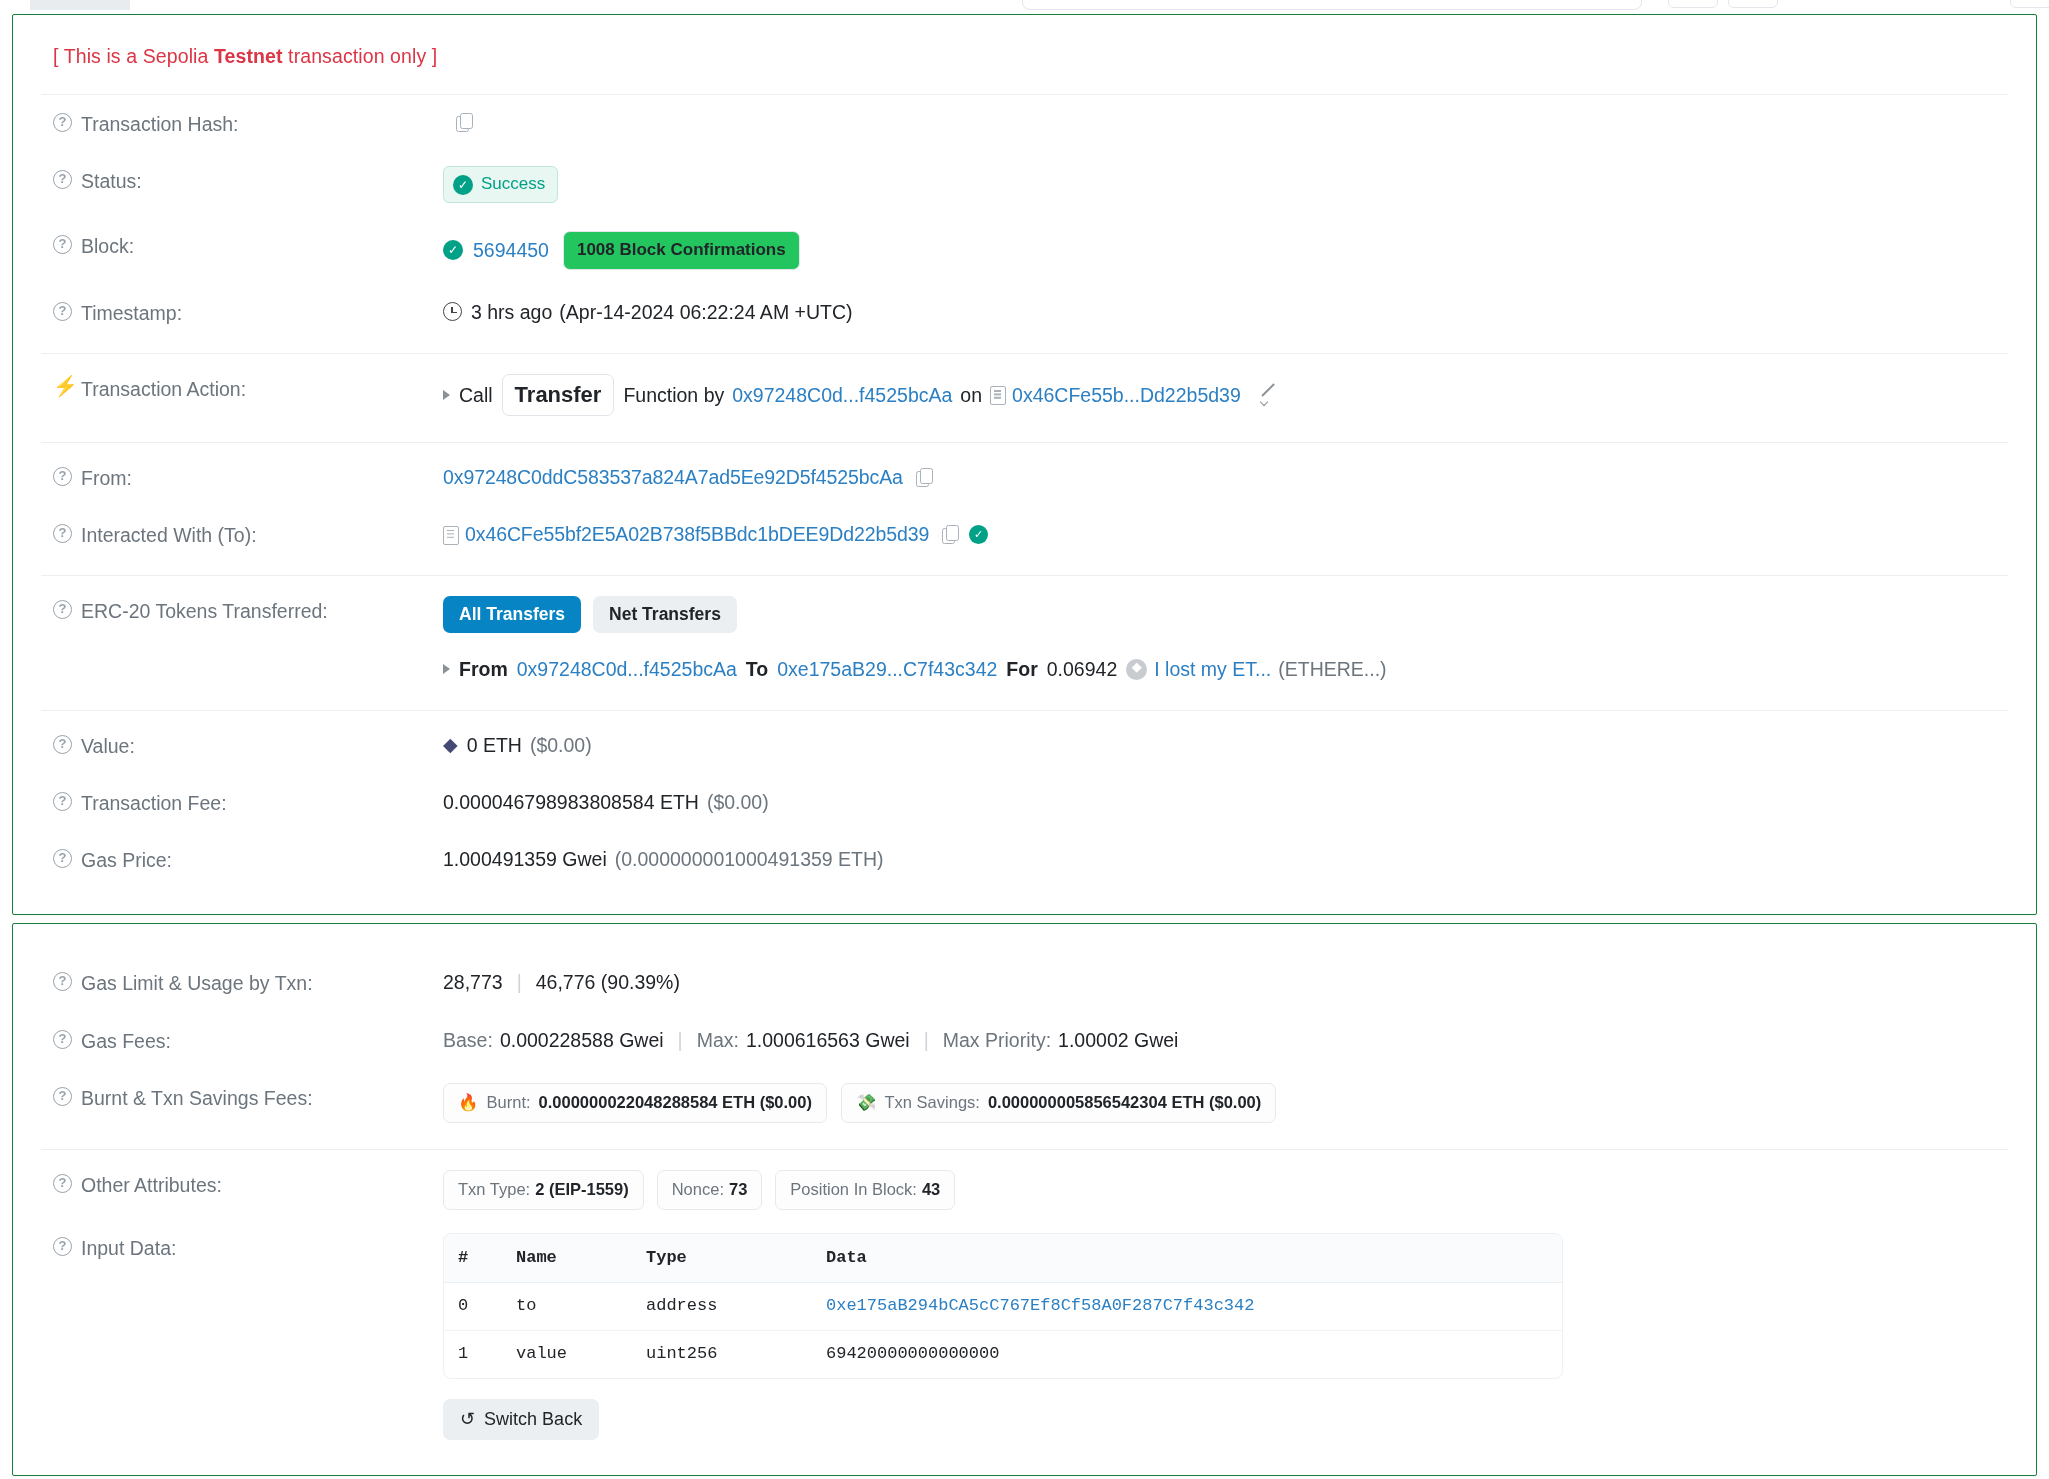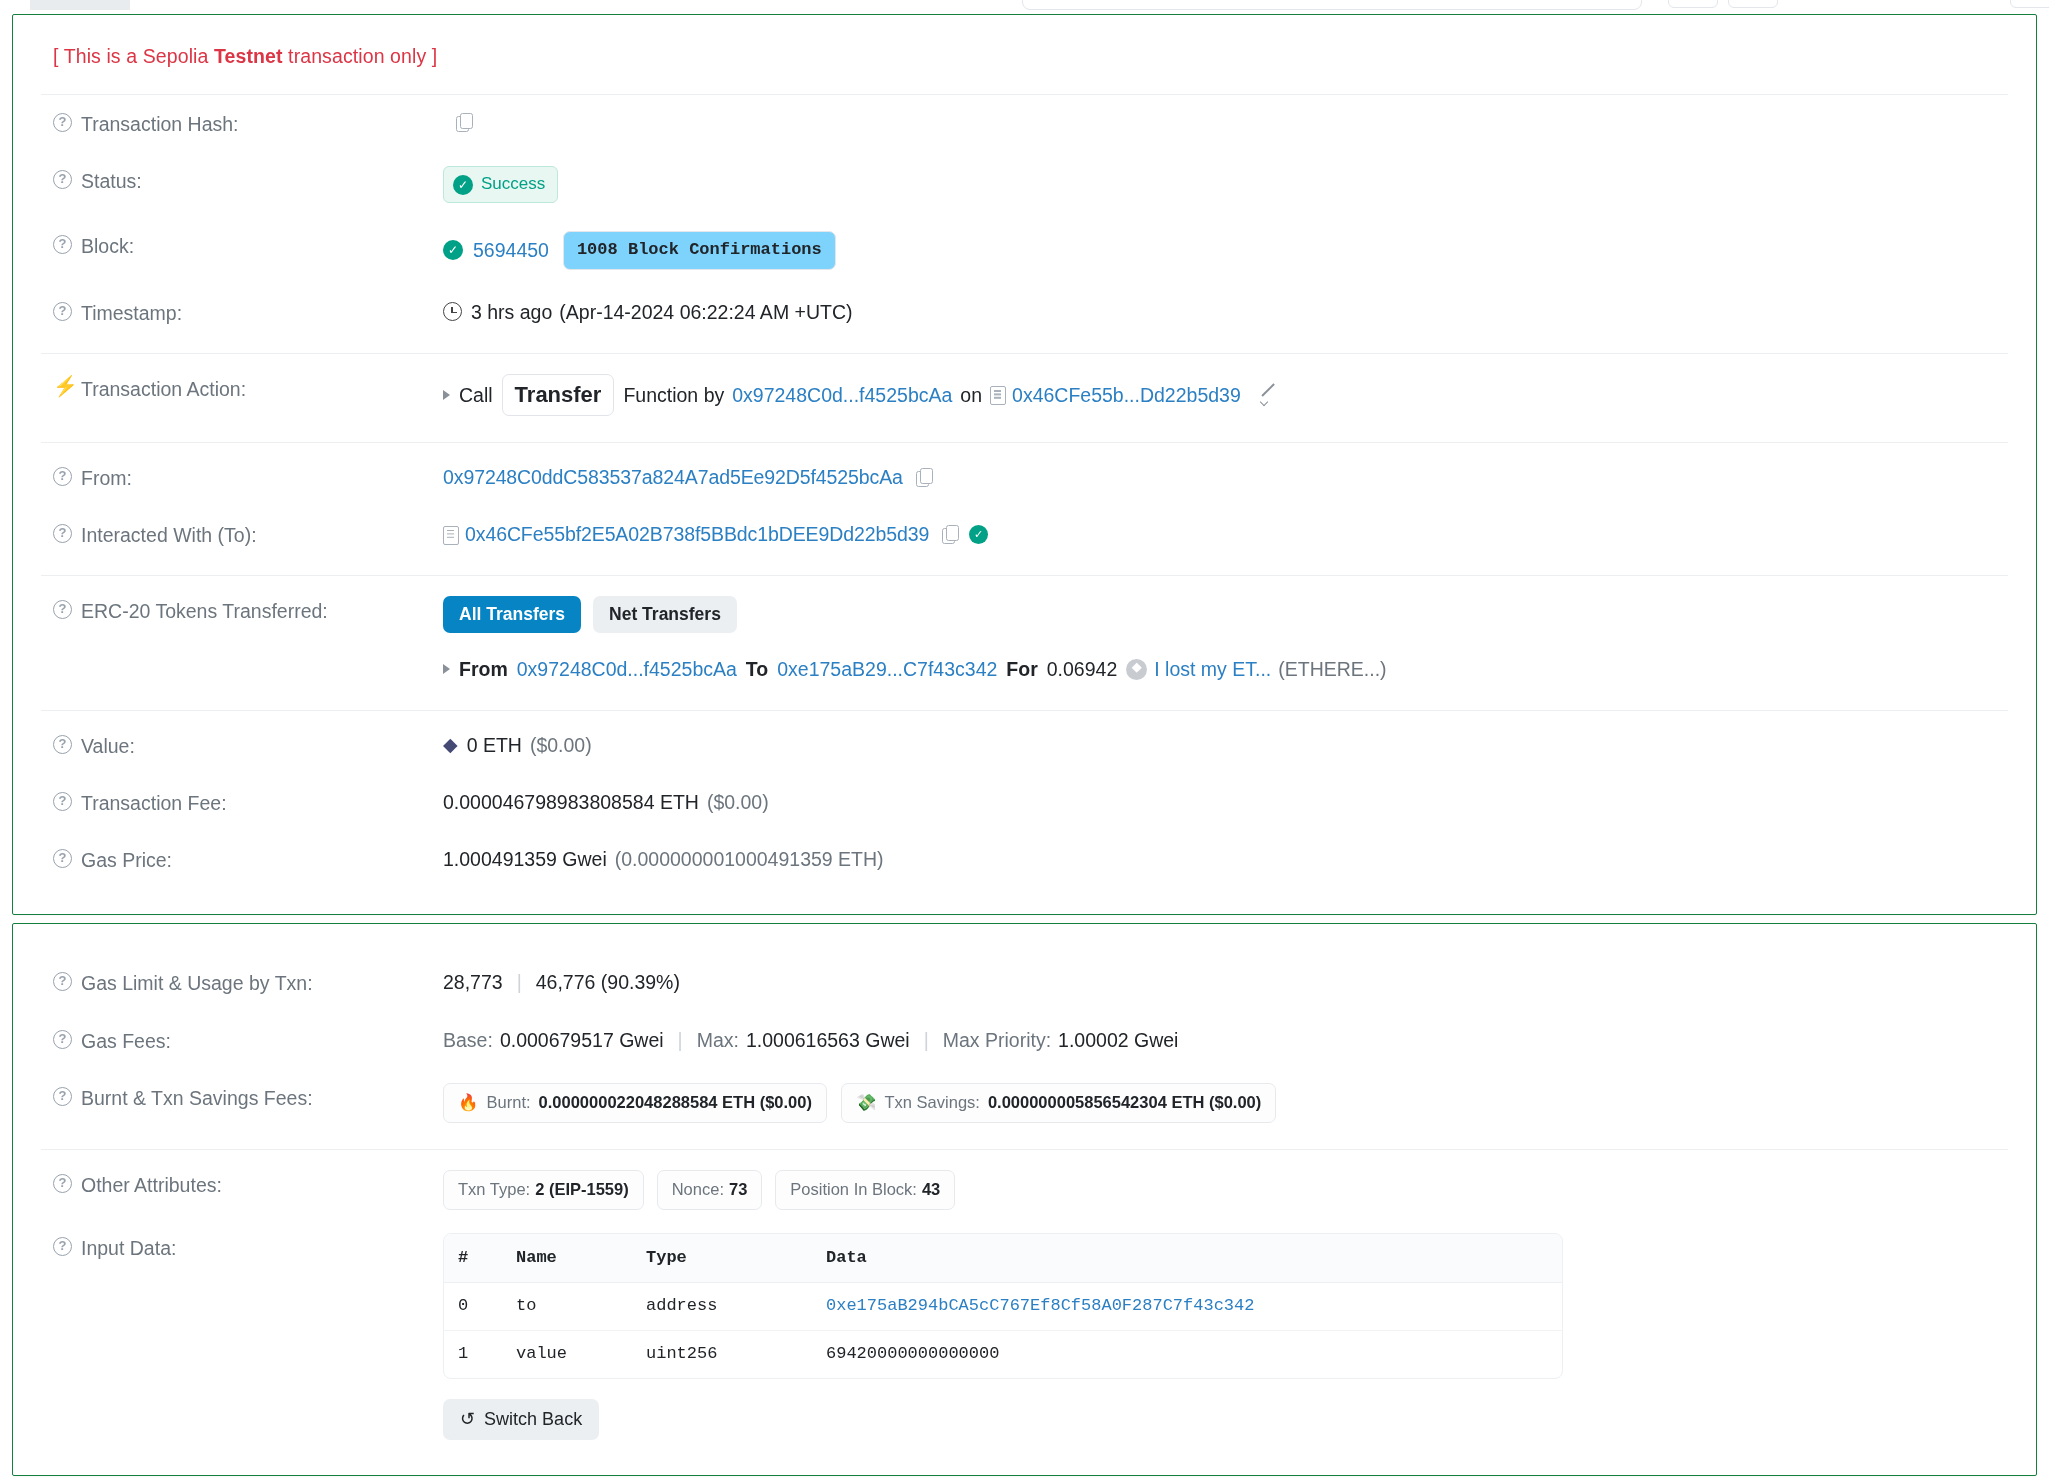--- a/index.html
+++ b/index.html
@@ -176,27 +176,26 @@
     border-radius: 6px;
     padding: 5px 12px 5px 9px;
     color: #00a186;
     font-size: 17px;
   }
 
   .conf-badge {
     display: inline-flex; align-items: center;
     border: 1px solid #e3e6ea;
     border-radius: 7px;
-    background: #7dd3fc;
+    background: #22c55e;
     padding: 6px 13px;
     font-size: 17px;
     color: #212529;
     font-weight: 600;
     margin-left: 14px;
-    font-family: Liberation Mono, monospace;
   }
 
   .clock-icon {
     display: inline-block; position: relative;
     width: 19px; height: 19px; border: 1.7px solid #444; border-radius: 50%;
     margin-right: 9px; flex: 0 0 auto; vertical-align: -3px;
   }
   .clock-icon::before {
     content: ""; position: absolute; left: 7px; top: 3.5px;
     width: 1.6px; height: 6px; background: #444;
@@ -568,21 +567,21 @@
     </div>
 
     <div class="row">
       <div class="label">
         <span class="q-icon">?</span>
         <span>Gas Fees:</span>
       </div>
       <div class="value">
         <span class="muted">Base:</span>
         <span style="width:7px;"></span>
-        <span>0.000679517 Gwei</span>
+        <span>0.000228588 Gwei</span>
         <span class="pipe">|</span>
         <span class="muted">Max:</span>
         <span style="width:7px;"></span>
         <span>1.000616563 Gwei</span>
         <span class="pipe">|</span>
         <span class="muted">Max Priority:</span>
         <span style="width:7px;"></span>
         <span>1.00002 Gwei</span>
       </div>
     </div>

